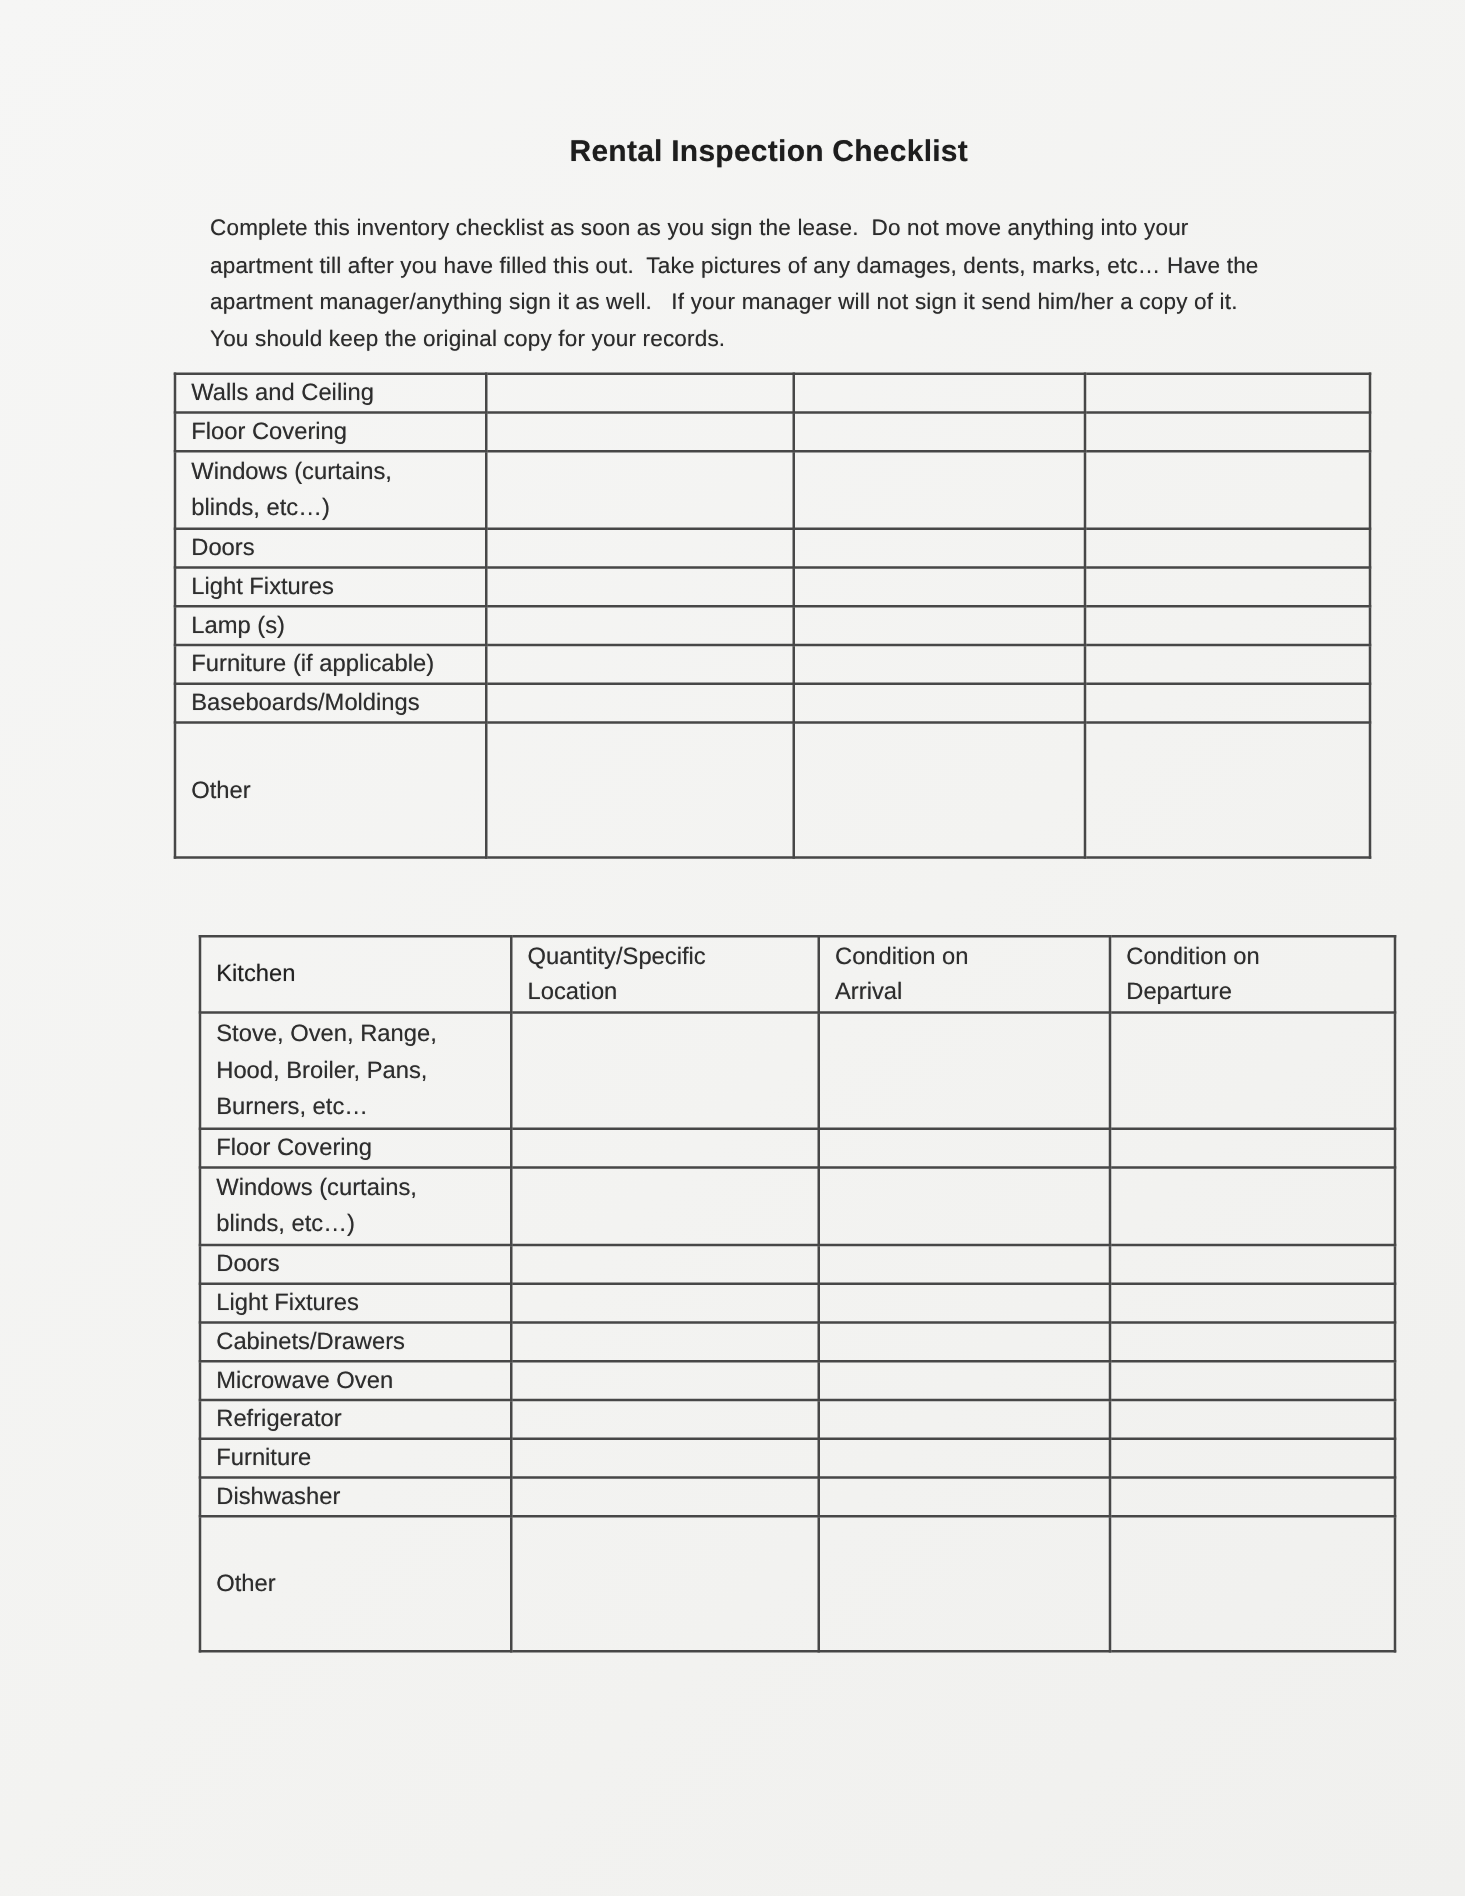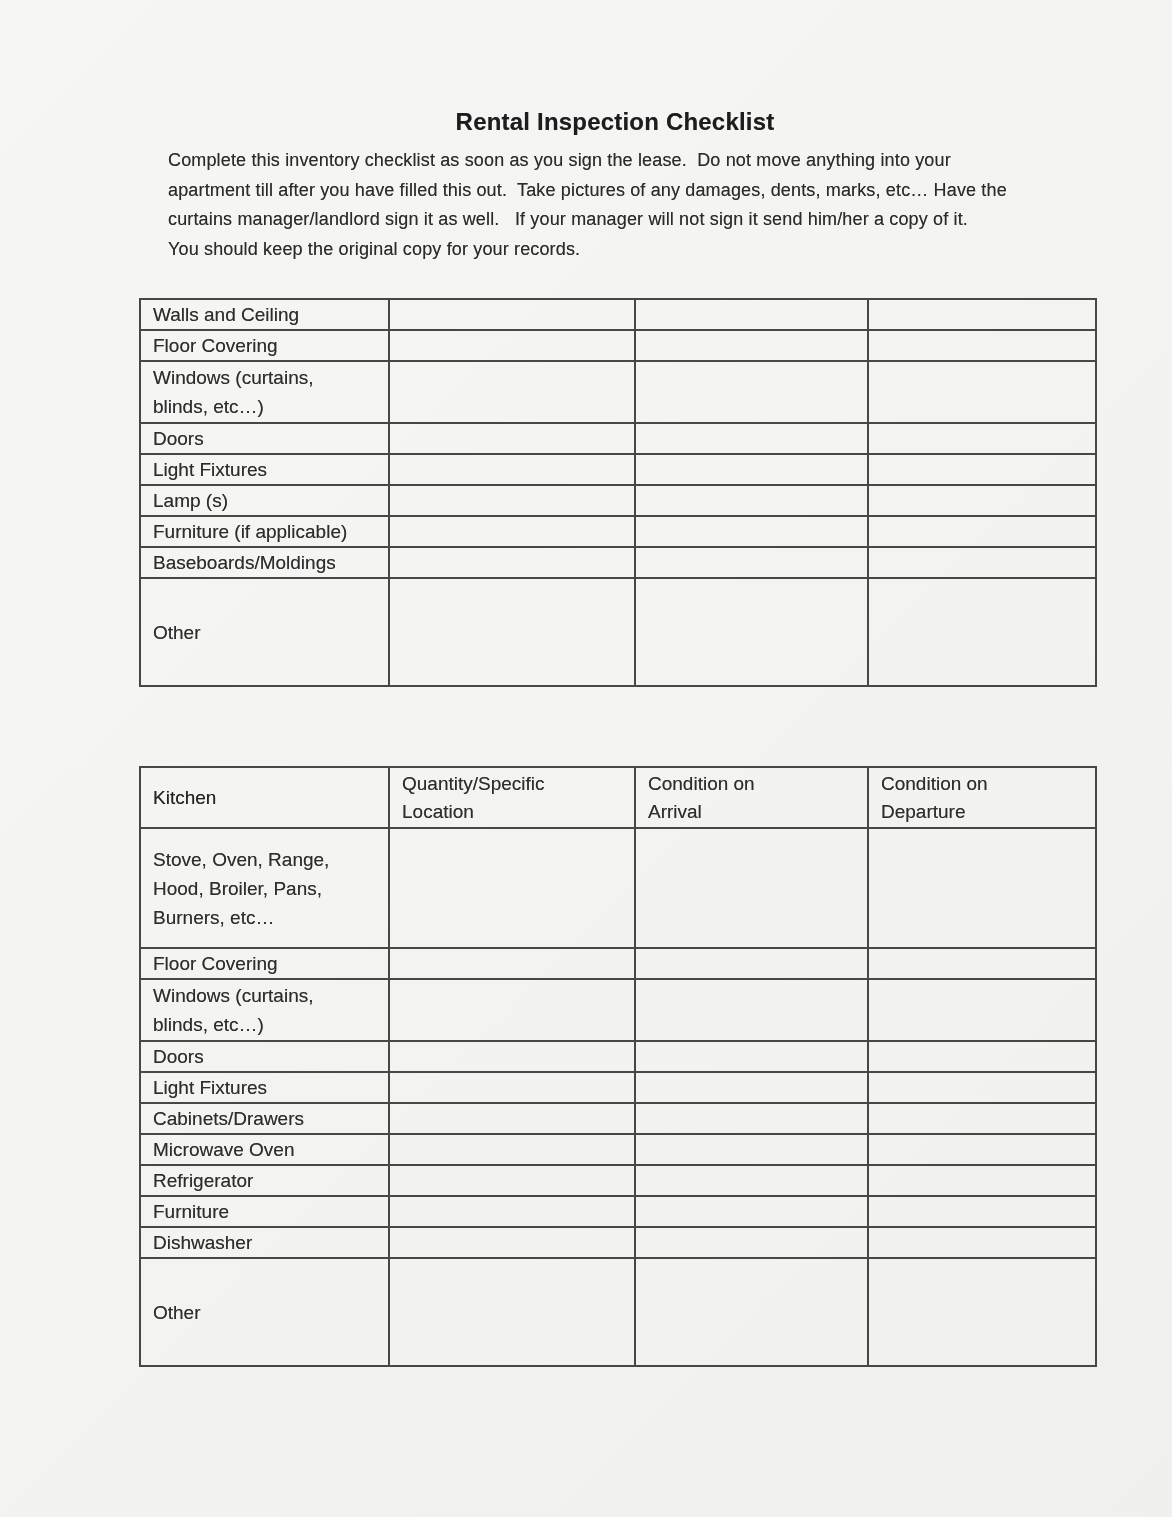--- a/index.html
+++ b/index.html
@@ -13,63 +13,63 @@
     overflow:hidden;
   }
   .soft{text-shadow:0 0 0.6px rgba(45,45,45,.55);padding-left:29px;}
   #title{
     position:absolute;top:108px;left:0;width:100%;
     text-align:center;
     font-size:24px;font-weight:bold;color:#1d1d1d;
     letter-spacing:.2px;
   }
   #intro{
-    position:absolute;top:146px;left:139px;
+    position:absolute;top:168px;left:139px;
     font-size:18px;line-height:29.5px;color:#2b2b2b;
     letter-spacing:.15px;
   }
   .intro-line{white-space:pre;}
   table.grid{
     position:absolute;left:139px;
     border-collapse:collapse;table-layout:fixed;
     width:956px;
     font-size:19px;color:#2d2d2d;
   }
   #table1{top:298px;}
-  #table2{top:766px;}
+  #table2{top:748px;margin-left:20px;}
   table.grid td,table.grid th{
     border:2px solid #474747;
     padding:0 6px 0 12px;
     vertical-align:middle;
     font-weight:normal;
     text-align:left;
     overflow:hidden;
   }
   col.c0{width:249px;} col.c1{width:246px;} col.c2{width:233px;} col.c3{width:228px;}
-  tr.hh{height:61px;} tr.hs{height:31px;} tr.hd{height:62px;} tr.h3{height:120px;} tr.htall{height:108px;}
+  tr.hh{height:61px;} tr.hs{height:31px;} tr.hd{height:62px;} tr.h3{height:93px;} tr.htall{height:108px;}
   .section-cell{font-weight:bold;vertical-align:bottom;padding-bottom:6px;color:#222;}
   .colhead{
     text-align:center;vertical-align:middle;
     white-space:pre-line;line-height:28px;padding:0 4px;
   }
   .row-label{white-space:pre-line;line-height:29px;}
   .v-bottom{vertical-align:bottom;padding-bottom:5px;}
   .empty-cell{background:transparent;}
 </style>
 </head>
 <body>
 
 <div id="canvas">
 
   <div id="title" class="soft">Rental Inspection Checklist</div>
 
   <div id="intro" class="soft">
     <div class="intro-line">Complete this inventory checklist as soon as you sign the lease.  Do not move anything into your</div>
     <div class="intro-line">apartment till after you have filled this out.  Take pictures of any damages, dents, marks, etc… Have the</div>
-    <div class="intro-line">curtains manager/landlord sign it as well.   If your manager will not sign it send him/her a copy of it.</div>
+    <div class="intro-line">apartment manager/anything sign it as well.   If your manager will not sign it send him/her a copy of it.</div>
     <div class="intro-line">You should keep the original copy for your records.</div>
   </div>
 
   <table id="table1" class="grid soft">
     <colgroup>
         <col class="c0">
         <col class="c1">
         <col class="c2">
         <col class="c3">
       </colgroup>

